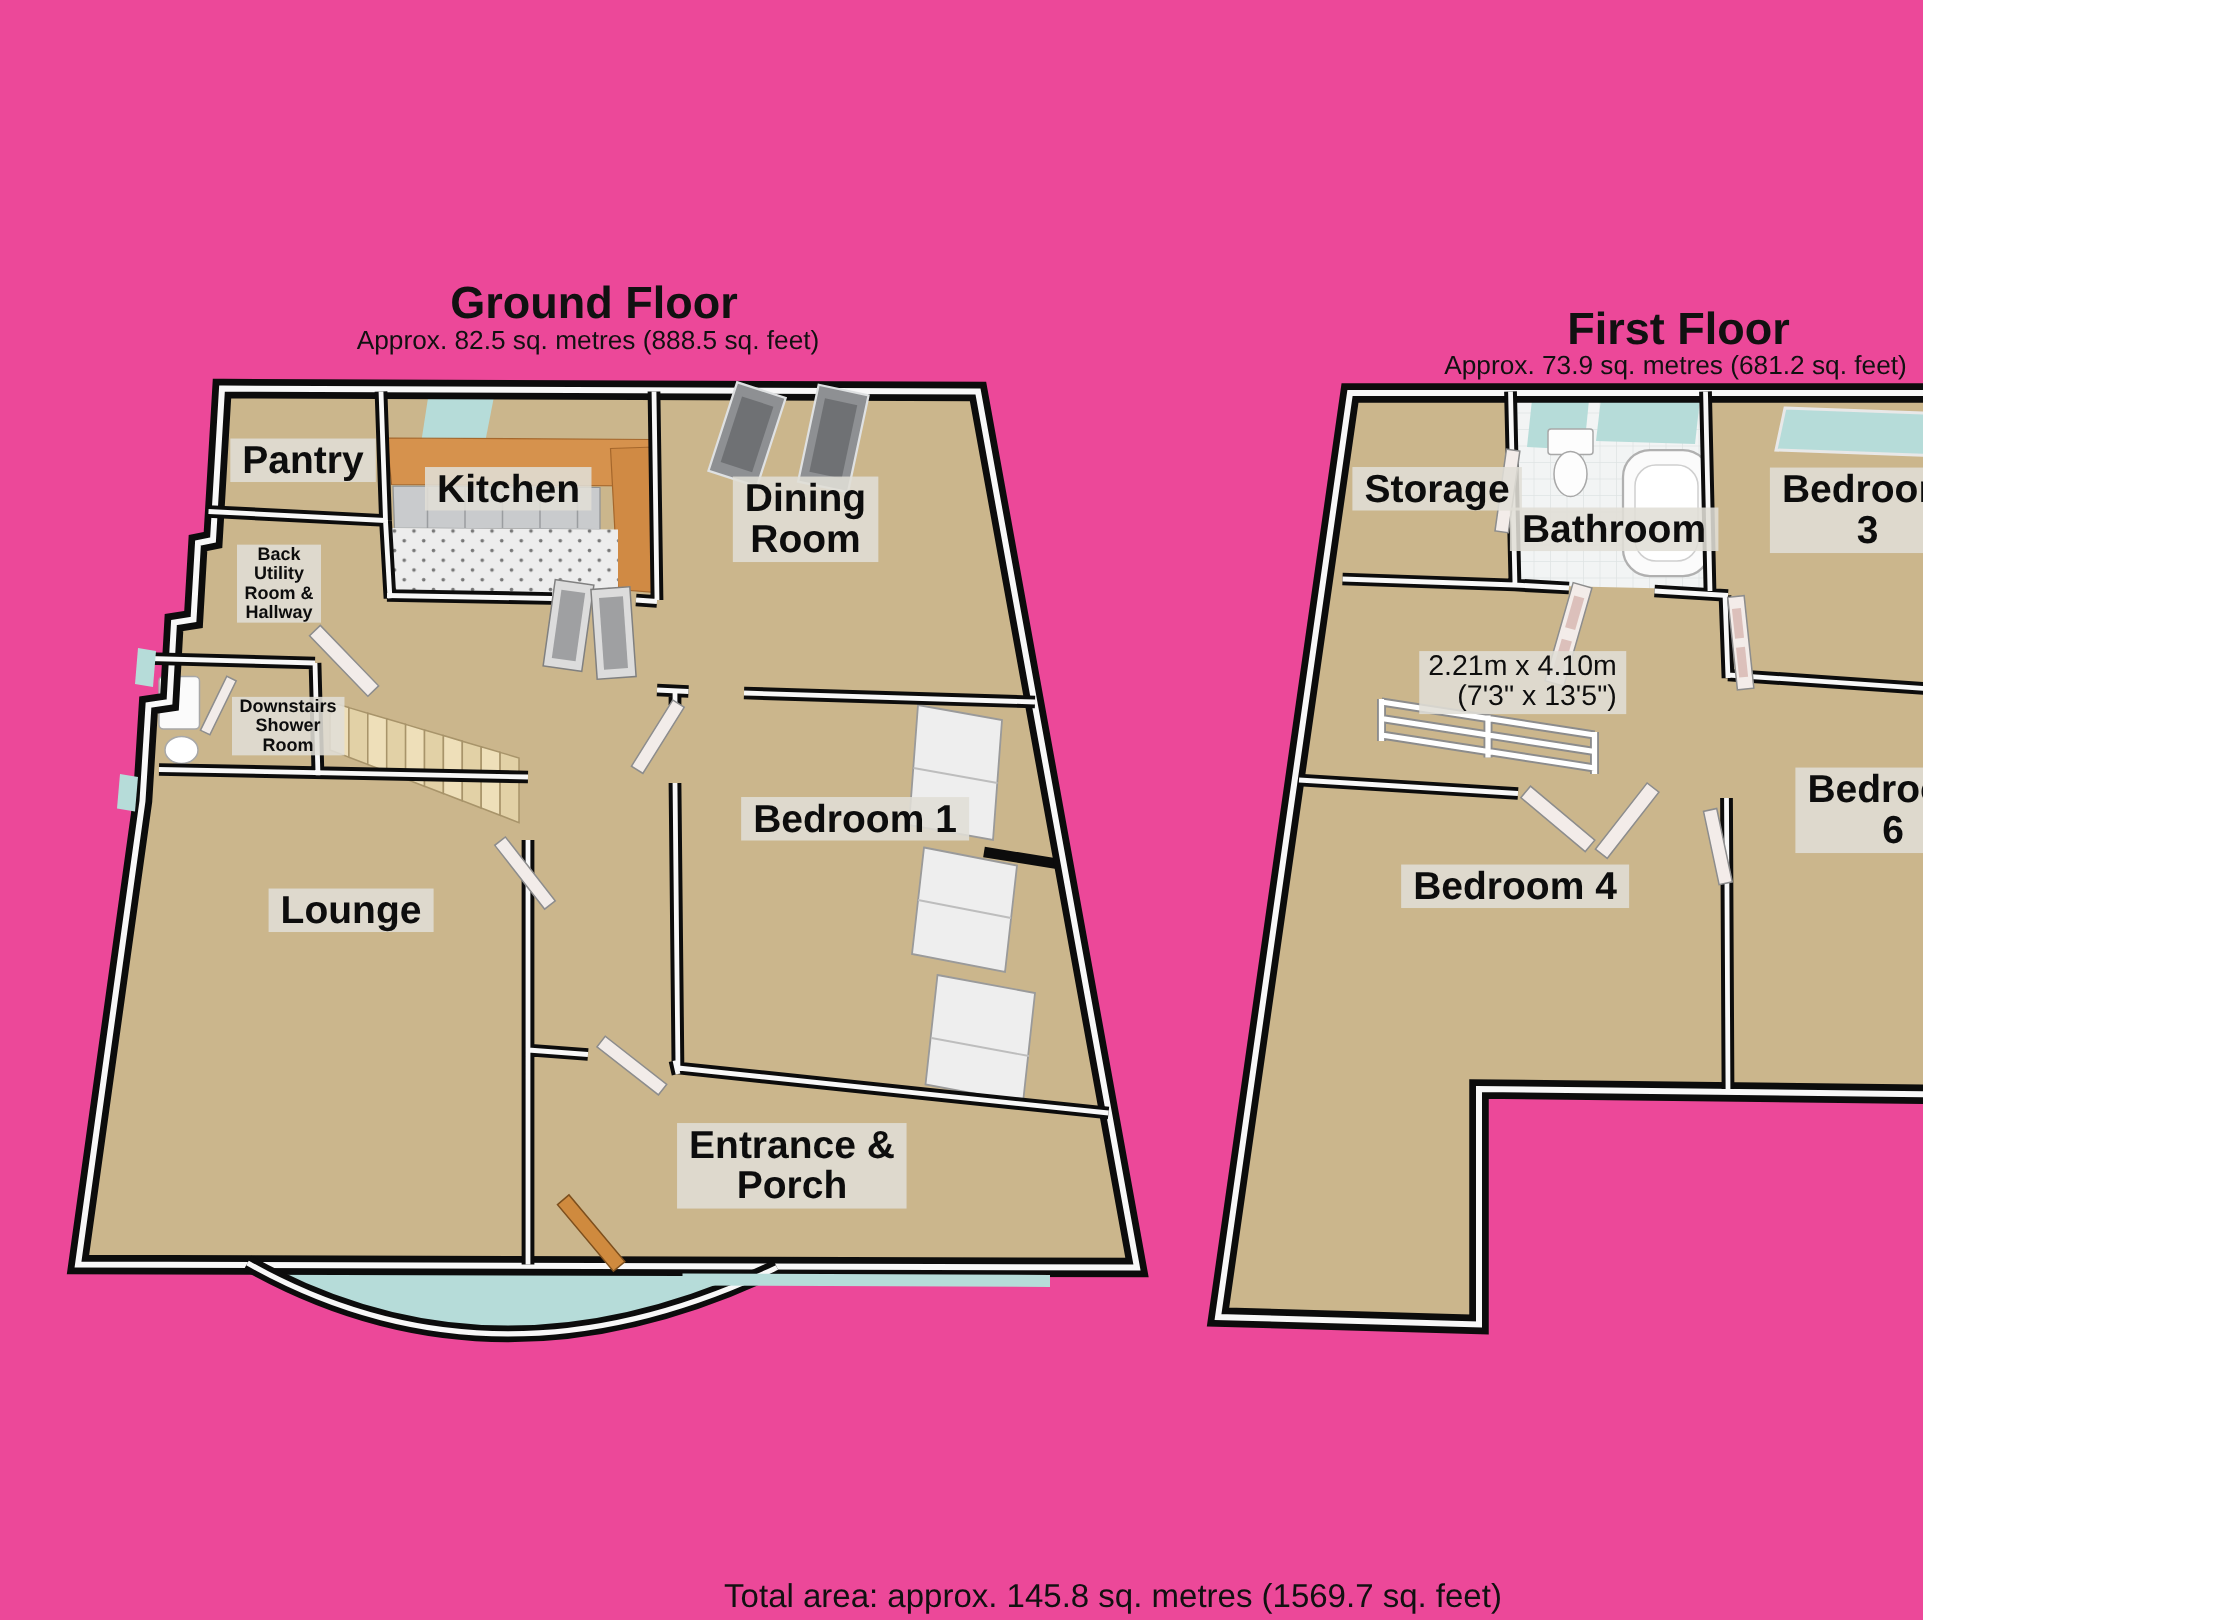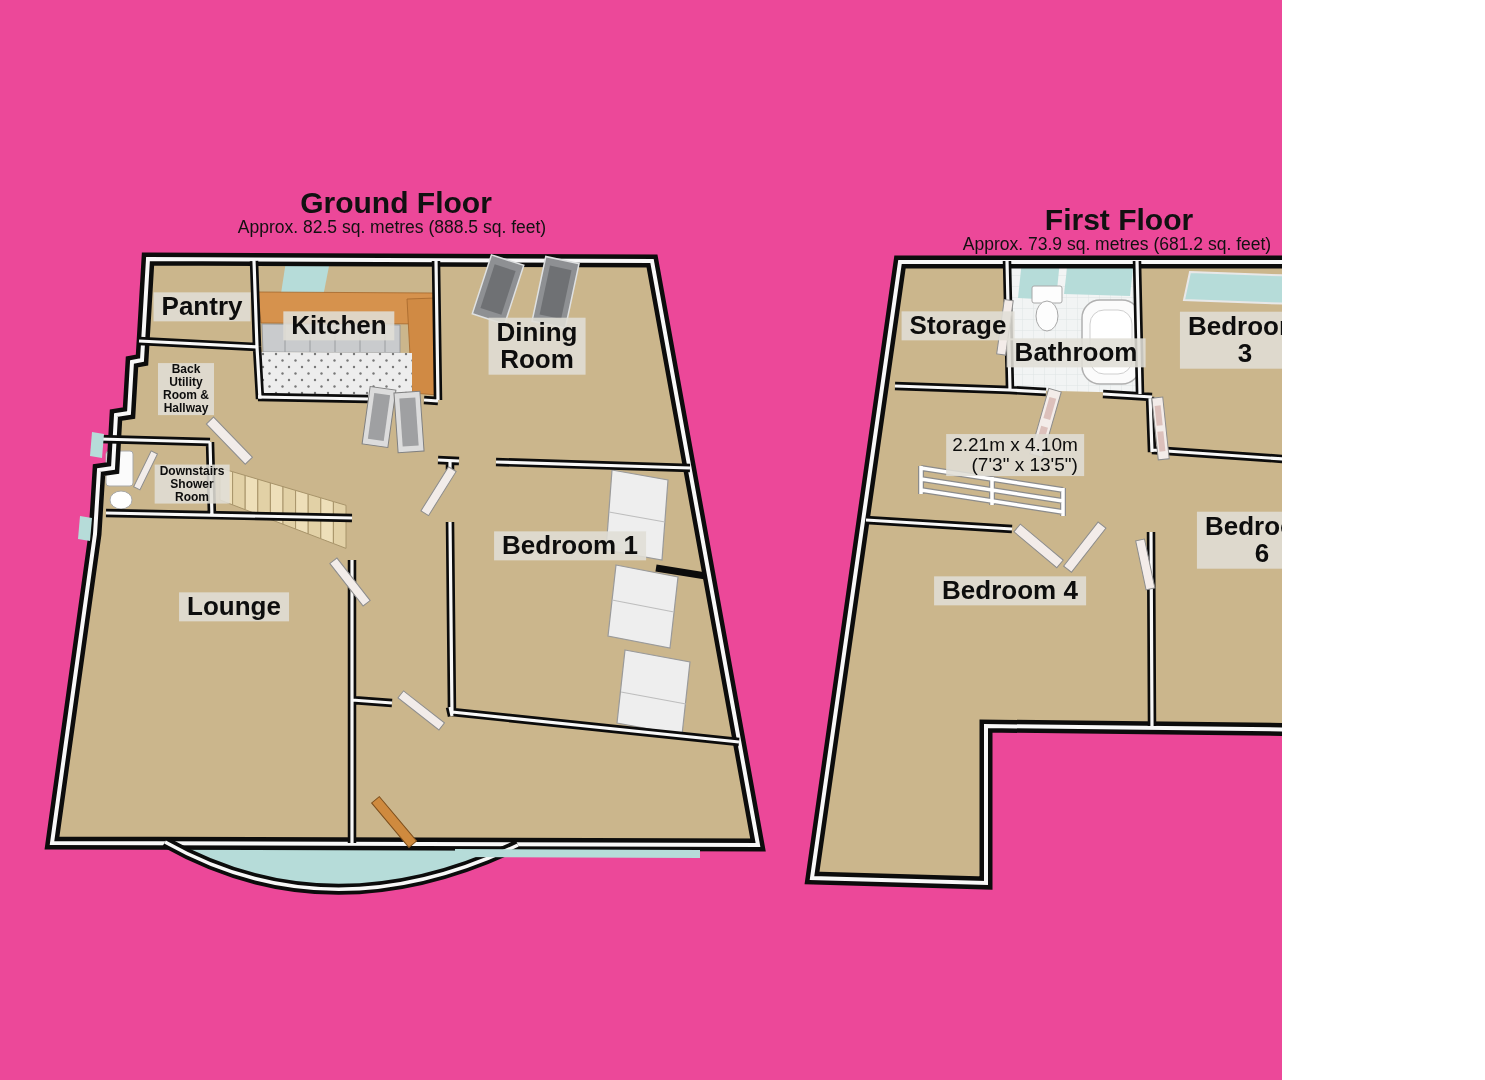--- a/index.html
+++ b/index.html
@@ -227,22 +227,25 @@
 Room</div>
   <div class="fp-label sm" style="left:186px;top:389px;">Back
 Utility
 Room &amp;
 Hallway</div>
   <div class="fp-label sm" style="left:176px;top:484px;margin-left:16px;">Downstairs
 Shower
 Room</div>
   <div class="fp-label" style="left:234px;top:607px;">Lounge</div>
   <div class="fp-label" style="left:570px;top:546px;">Bedroom 1</div>
+  <div class="fp-label" style="left:528px;top:777px;">Entrance &amp;
+Porch</div>
 
   <div class="fp-label" style="left:958px;top:326px;">Storage</div>
   <div class="fp-label" style="left:1076px;top:353px;">Bathroom</div>
   <div class="fp-label" style="left:1245px;top:340px;">Bedroom 3</div>
   <div class="fp-label dim" style="left:1015px;top:455px;text-align:right;">2.21m x 4.10m
 (7'3" x 13'5")</div>
   <div class="fp-label" style="left:1010px;top:591px;">Bedroom 4</div>
   <div class="fp-label" style="left:1262px;top:540px;">Bedroom 6</div>
 
+  <div class="footer" style="left:742px;top:1064px;">Total area: approx. 145.8 sq. metres (1569.7 sq. feet)</div>
 </div>
 
 </body></html>

